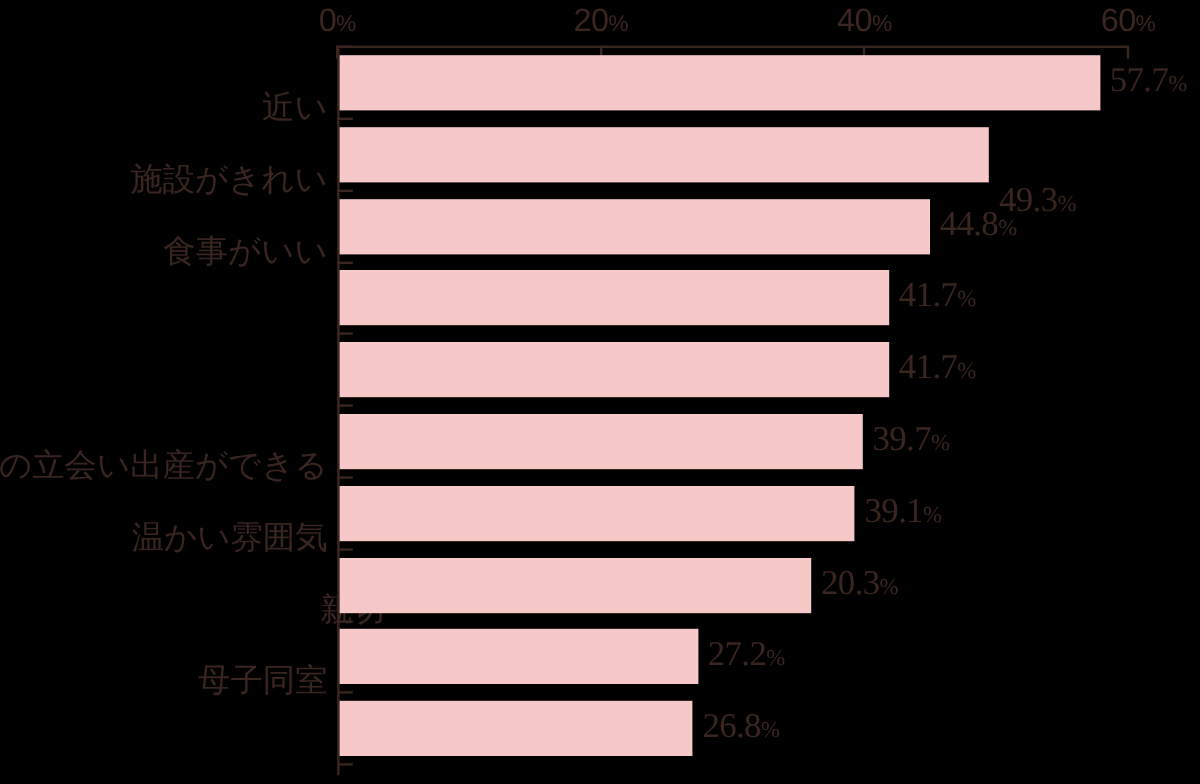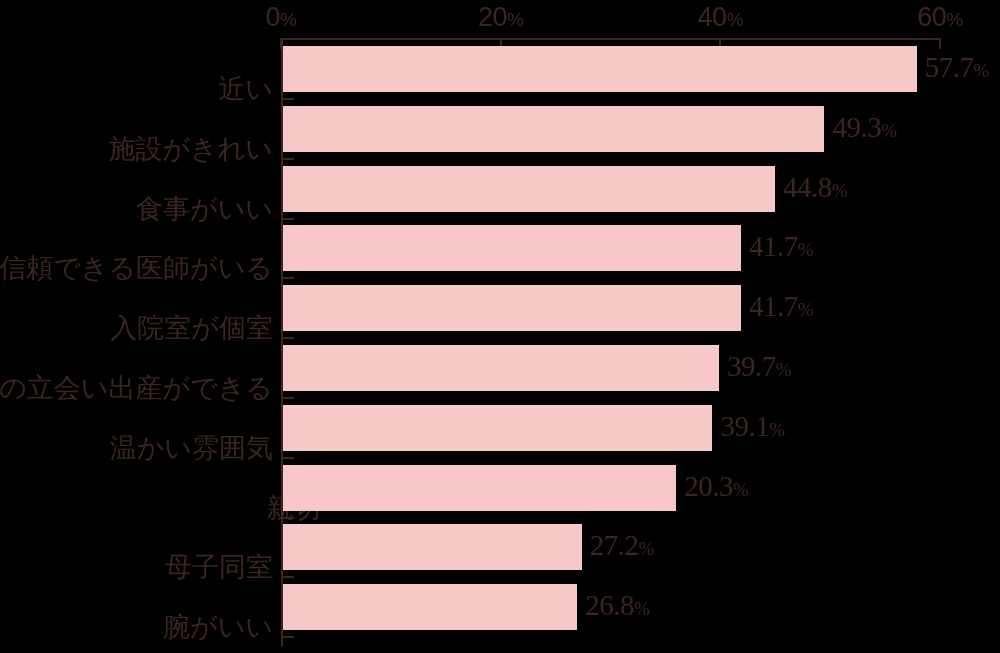--- a/index.html
+++ b/index.html
@@ -132,37 +132,35 @@
       <div class="bar-row" style="top: 46px; height: 46px;">
         <div class="cat-label">近い</div>
         <div class="bar" style="width: 633.738px; background: rgb(246, 200, 200);"></div>
         <div class="val-label" style="left: 924.738px;"><span>57.7</span><span class="pct">%</span></div>
       </div>
       <div class="tick-left" style="top: 98px;"></div>
       <div class="tick-left" style="top: 38px;"></div>
       <div class="bar-row" style="top: 105.8px; height: 46px;">
         <div class="cat-label">施設がきれい</div>
         <div class="bar" style="width: 541.478px; background: rgb(246, 200, 200);"></div>
-        <div class="val-label" style="left: 832.478px;"><span>49.3</span><span class="pct">%</span></div>
+        <div class="val-label" style="left: 832.478px; margin-top: 40px;"><span>49.3</span><span class="pct">%</span></div>
       </div>
       <div class="tick-left" style="top: 157.8px;"></div>
       <div class="bar-row" style="top: 165.6px; height: 46px;">
         <div class="cat-label">食事がいい</div>
         <div class="bar" style="width: 492.053px; background: rgb(246, 200, 200);"></div>
         <div class="val-label" style="left: 783.053px;"><span>44.8</span><span class="pct">%</span></div>
       </div>
       <div class="tick-left" style="top: 217.6px;"></div>
       <div class="bar-row" style="top: 225.4px; height: 46px;">
-        <div class="cat-label">信頼できる医師がいる</div>
         <div class="bar" style="width: 458.005px; background: rgb(246, 200, 200);"></div>
         <div class="val-label" style="left: 749.005px;"><span>41.7</span><span class="pct">%</span></div>
       </div>
       <div class="tick-left" style="top: 277.4px;"></div>
       <div class="bar-row" style="top: 285.2px; height: 46px;">
-        <div class="cat-label">入院室が個室</div>
         <div class="bar" style="width: 458.005px; background: rgb(246, 200, 200);"></div>
         <div class="val-label" style="left: 749.005px;"><span>41.7</span><span class="pct">%</span></div>
       </div>
       <div class="tick-left" style="top: 337.2px;"></div>
       <div class="bar-row" style="top: 345px; height: 46px;">
         <div class="cat-label">夫の立会い出産ができる</div>
         <div class="bar" style="width: 436.038px; background: rgb(246, 200, 200);"></div>
         <div class="val-label" style="left: 727.038px;"><span>39.7</span><span class="pct">%</span></div>
       </div>
       <div class="tick-left" style="top: 397px;"></div>
@@ -178,20 +176,19 @@
         <div class="val-label" style="left: 684.203px;"><span>20.3</span><span class="pct">%</span></div>
       </div>
       <div class="tick-left" style="top: 516.6px;"></div>
       <div class="bar-row" style="top: 524.4px; height: 46px;">
         <div class="cat-label">母子同室</div>
         <div class="bar" style="width: 298.747px; background: rgb(246, 200, 200);"></div>
         <div class="val-label" style="left: 589.747px; text-align: right;"><span>27.2</span><span class="pct">%</span></div>
       </div>
       <div class="tick-left" style="top: 576.4px;"></div>
       <div class="bar-row" style="top: 584.2px; height: 46px;">
-        <div class="cat-label">腕がいい</div>
         <div class="bar" style="width: 294.353px; background: rgb(246, 200, 200);"></div>
         <div class="val-label" style="left: 585.353px;"><span>26.8</span><span class="pct">%</span></div>
       </div>
       <div class="tick-left" style="top: 636.2px;"></div>
     </div>
 
 </div>
 
 </body></html>

